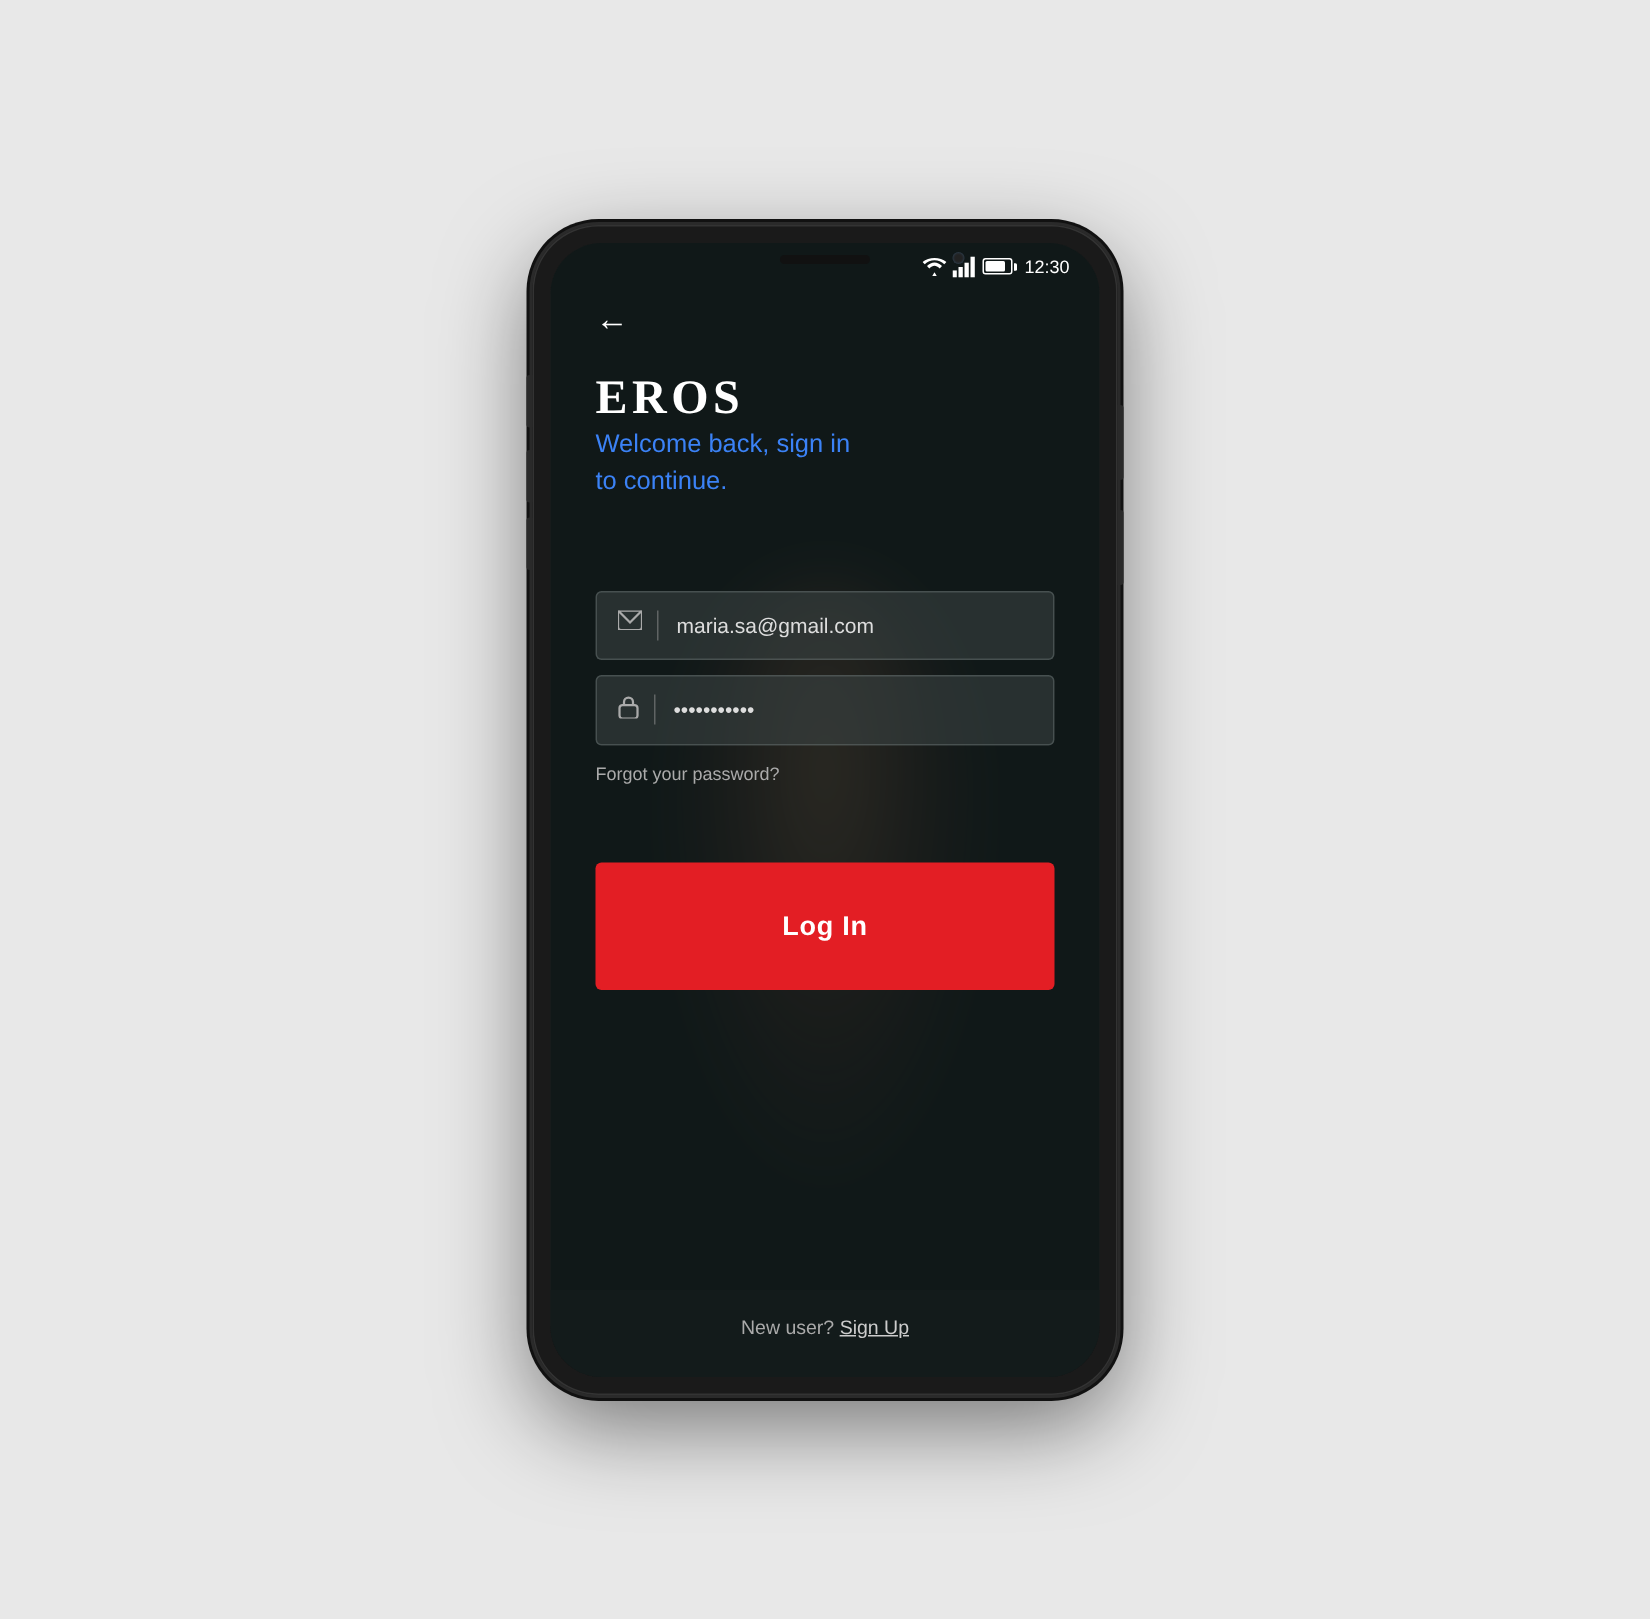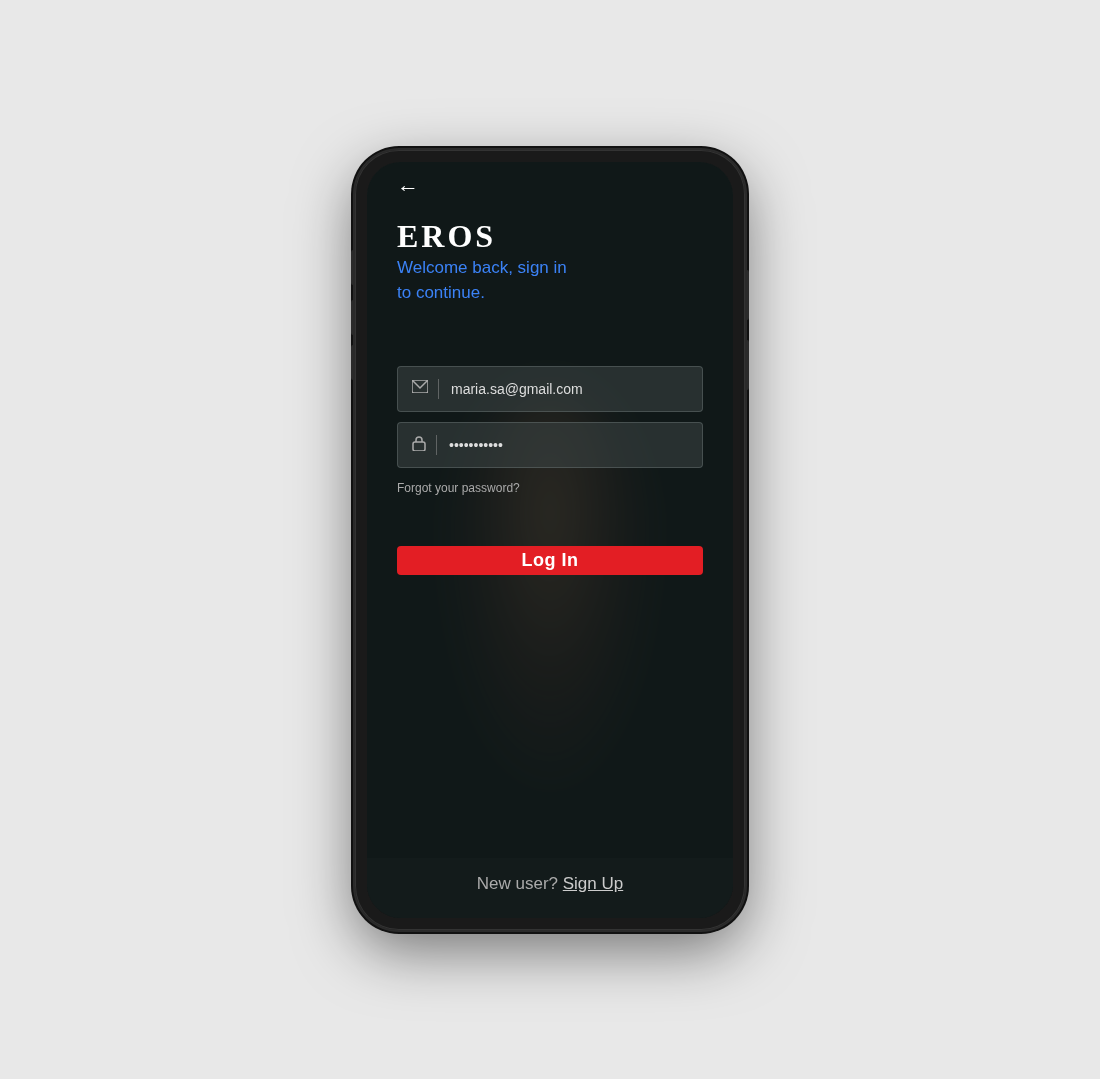--- a/index.html
+++ b/index.html
@@ -263,21 +263,21 @@
 
     .forgot-password a {
       color: #aaa;
       font-size: 12px;
       text-decoration: none;
       cursor: pointer;
     }
 
     .login-button {
       width: 100%;
-      padding: 4px;
+      padding: 32px;
       background: #e31e24;
       border: none;
       border-radius: 4px;
       color: white;
       font-size: 18px;
       font-weight: 600;
       cursor: pointer;
       letter-spacing: 0.5px;
       margin-top: 20px;
     }
@@ -289,21 +289,21 @@
       right: 0;
       z-index: 5;
       text-align: center;
       padding-bottom: 24px;
       padding-top: 16px;
       background: rgba(20, 28, 28, 0.85);
     }
 
     .signup-text {
       color: #aaa;
-      font-size: 17px;
+      font-size: 13px;
     }
 
     .signup-link {
       color: #ccc;
       text-decoration: underline;
       cursor: pointer;
     }
 
     
     .icon-svg {
@@ -312,20 +312,44 @@
     }
   </style>
 </head>
 <body>
 
 <div class="phone-outer">
   <div class="phone-screen">
 
     <div class="bg-overlay"></div>
 
+    <div class="status-bar">
+      <div class="speaker"></div>
+      <div class="camera-dot"></div>
+      <div class="status-icons">
+
+        <svg class="icon-svg" viewBox="0 0 16 12" fill="white">
+          <path d="M8 9.5l1.5 2.5H6.5L8 9.5z"></path>
+          <path d="M4.5 7C5.8 5.8 6.9 5.2 8 5.2s2.2.6 3.5 1.8L13 5.4C11.4 3.9 9.8 3 8 3S4.6 3.9 3 5.4L4.5 7z"></path>
+          <path d="M1.5 4.2C3.3 2.5 5.5 1.5 8 1.5s4.7 1 6.5 2.7L16 2.7C13.8.9 11 0 8 0S2.2.9 0 2.7l1.5 1.5z"></path>
+        </svg>
+
+        <svg class="icon-svg" viewBox="0 0 14 12" fill="white">
+          <rect x="0" y="8" width="2.5" height="4"></rect>
+          <rect x="3.5" y="6" width="2.5" height="6"></rect>
+          <rect x="7" y="3.5" width="2.5" height="8.5"></rect>
+          <rect x="10.5" y="0" width="2.5" height="12"></rect>
+        </svg>
+
+        <div class="battery-icon">
+          <div class="battery-fill"></div>
+        </div>
+        <span class="time">12:30</span>
+      </div>
+    </div>
 
     <div class="screen-content">
 
       <div class="back-button">
         <span class="back-arrow">←</span>
       </div>
 
       <div class="app-title">EROS</div>
 
       <div class="welcome-text">

